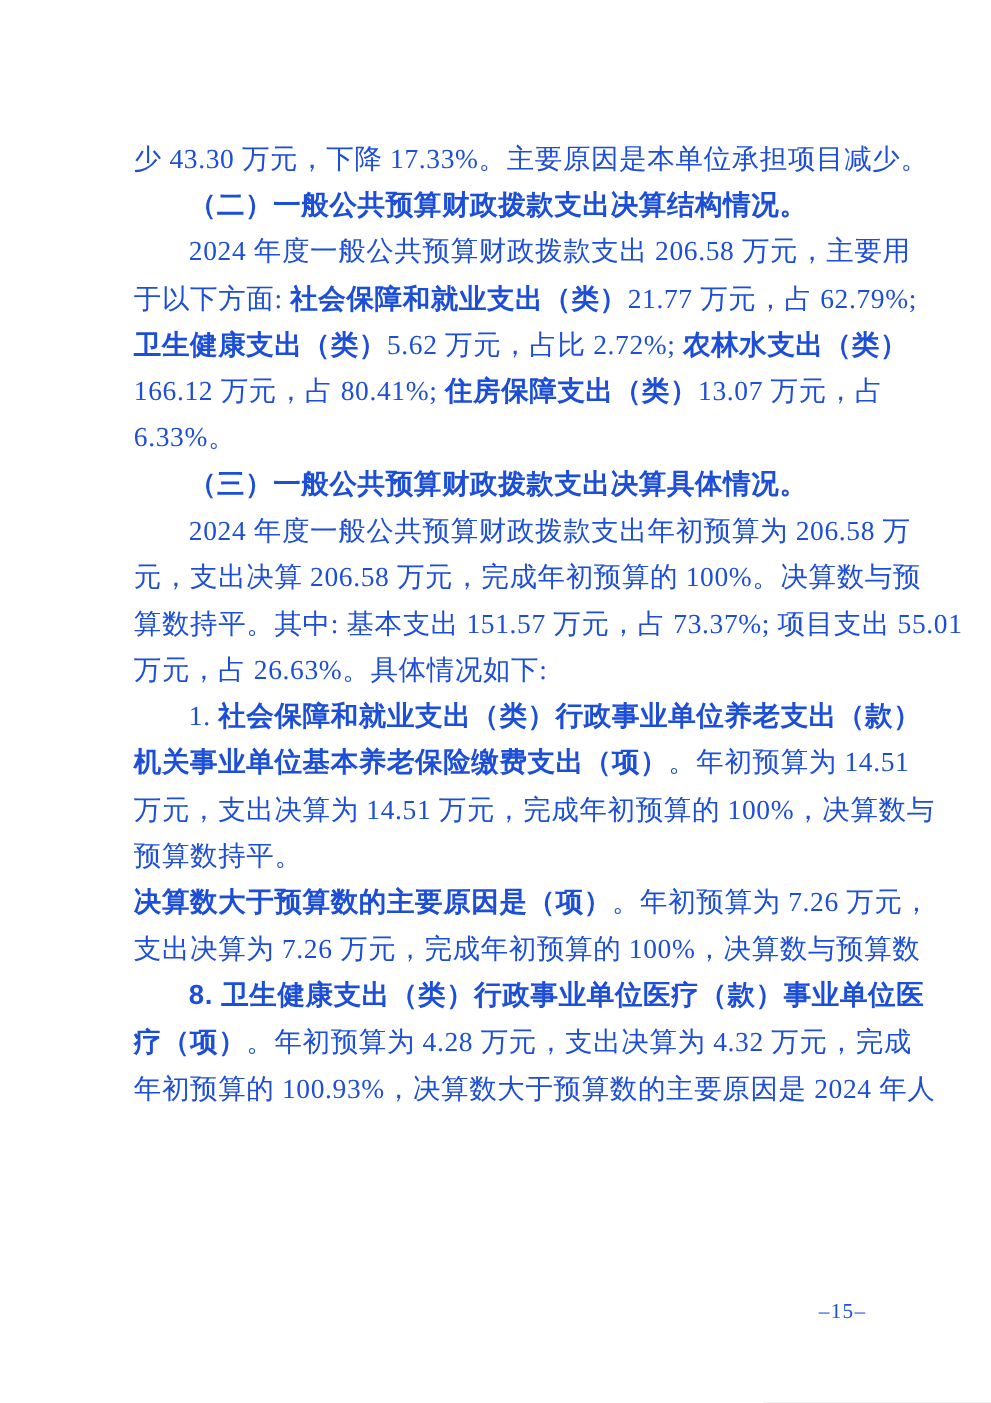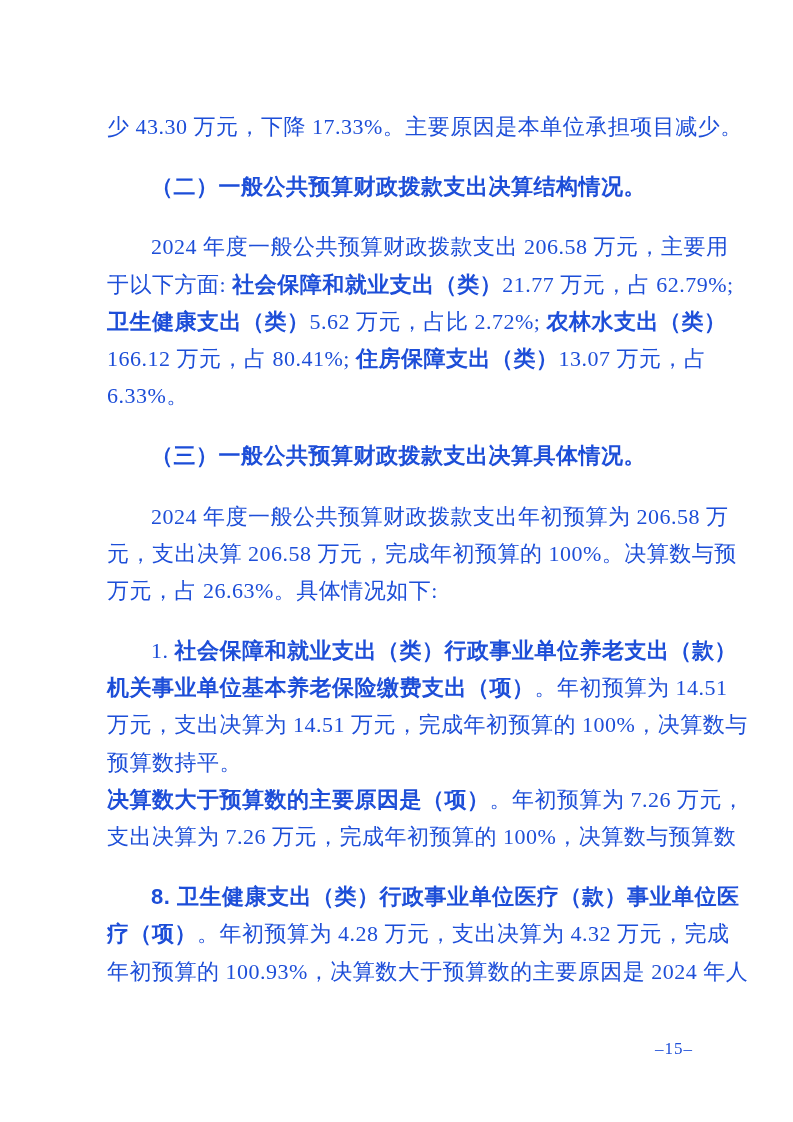--- a/index.html
+++ b/index.html
@@ -25,21 +25,20 @@
     height: 37.2px;
     white-space: nowrap;
     letter-spacing: 0.5px;
   }
   .line.just {
     text-align: justify;
     text-align-last: justify;
   }
   .line.indent {
     text-indent: 44px;
-    margin-top: 23px;
   }
   .seg-b {
     font-family: "Liberation Sans", "DejaVu Sans", sans-serif;
     font-weight: 700;
   }
   .page-number {
     position: absolute;
     top: 991px;
     left: 0;
     width: 693px;
@@ -58,20 +57,21 @@
       <div class="line just"><span class="seg-n">少 43.30 万元，下降 17.33%。主要原因是本单位承担项目减少。</span></div>
       <div class="line indent"><span class="seg-b">（二）一般公共预算财政拨款支出决算结构情况。</span></div>
       <div class="line just indent"><span class="seg-n">2024 年度一般公共预算财政拨款支出 206.58 万元，主要用</span></div>
       <div class="line just"><span class="seg-n">于以下方面: </span><span class="seg-b">社会保障和就业支出（类）</span><span class="seg-n">21.77 万元，占 62.79%;</span></div>
       <div class="line just"><span class="seg-b">卫生健康支出（类）</span><span class="seg-n">5.62 万元，占比 2.72%; </span><span class="seg-b">农林水支出（类）</span></div>
       <div class="line just"><span class="seg-n">166.12 万元，占 80.41%; </span><span class="seg-b">住房保障支出（类）</span><span class="seg-n">13.07 万元，占</span></div>
       <div class="line"><span class="seg-n">6.33%。</span></div>
       <div class="line indent"><span class="seg-b">（三）一般公共预算财政拨款支出决算具体情况。</span></div>
       <div class="line just indent"><span class="seg-n">2024 年度一般公共预算财政拨款支出年初预算为 206.58 万</span></div>
       <div class="line just"><span class="seg-n">元，支出决算 206.58 万元，完成年初预算的 100%。决算数与预</span></div>
+      <div class="line just"><span class="seg-n">算数持平。其中: 基本支出 151.57 万元，占 73.37%; 项目支出 55.01</span></div>
       <div class="line"><span class="seg-n">万元，占 26.63%。具体情况如下:</span></div>
       <div class="line just indent"><span class="seg-n">1.  </span><span class="seg-b">社会保障和就业支出（类）行政事业单位养老支出（款）</span></div>
       <div class="line just"><span class="seg-b">机关事业单位基本养老保险缴费支出（项）</span><span class="seg-n">。年初预算为 14.51</span></div>
       <div class="line just"><span class="seg-n">万元，支出决算为 14.51 万元，完成年初预算的 100%，决算数与</span></div>
       <div class="line"><span class="seg-n">预算数持平。</span></div>
       <div class="line just"><span class="seg-b">决算数大于预算数的主要原因是（项）</span><span class="seg-n">。年初预算为 7.26 万元，</span></div>
       <div class="line just"><span class="seg-n">支出决算为 7.26 万元，完成年初预算的 100%，决算数与预算数</span></div>
       <div class="line just indent"><span class="seg-b">8. 卫生健康支出（类）行政事业单位医疗（款）事业单位医</span></div>
       <div class="line just"><span class="seg-b">疗（项）</span><span class="seg-n">。年初预算为 4.28 万元，支出决算为 4.32 万元，完成</span></div>
       <div class="line just"><span class="seg-n">年初预算的 100.93%，决算数大于预算数的主要原因是 2024 年人</span></div>

